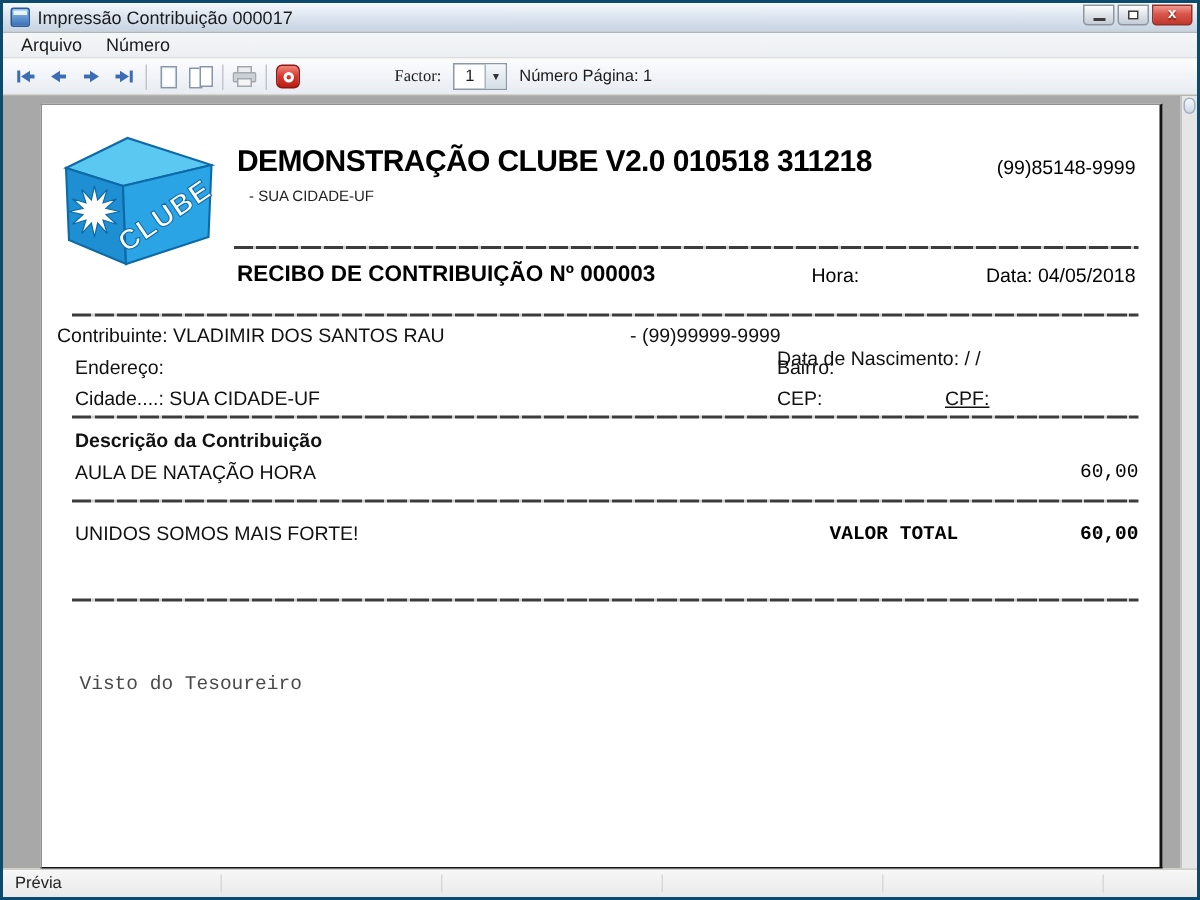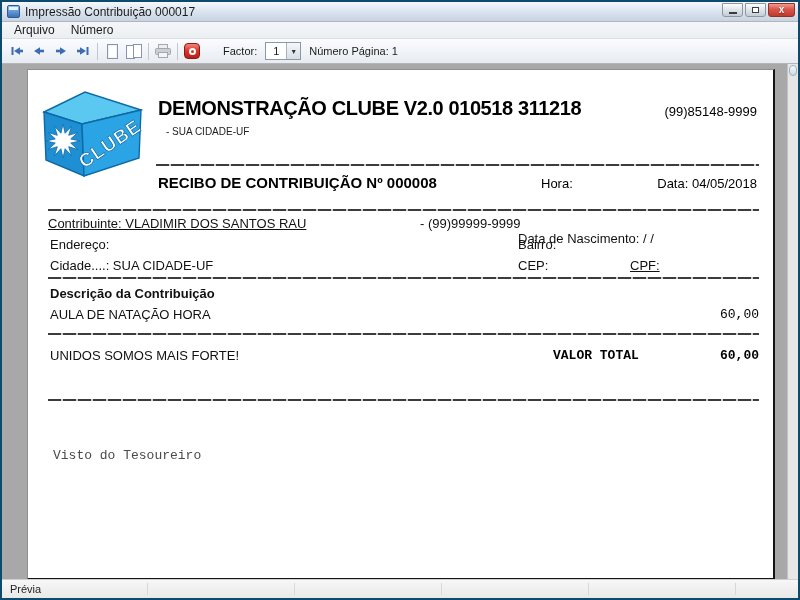--- a/index.html
+++ b/index.html
@@ -149,21 +149,21 @@
           <rect x="0.5" y="4.5" width="15" height="6" rx="1" fill="#cbd0d5" stroke="#a2a8ae"></rect>
           <rect x="3.5" y="8.5" width="9" height="5" fill="#f4f5f6" stroke="#a2a8ae"></rect>
         </svg>
     </div>
     <div class="tb-sep"></div>
     <div class="tb-btn">
       <span class="stop-btn">
           <span></span>
         </span>
     </div>
-    <span class="tb-label" style="margin-left:20px;">Factor:</span>
+    <span class="tb-label" style="margin-left:60px;font-family:Liberation Serif, serif;">Factor:</span>
     <div class="dropdown">
       <span class="dd-val">1</span>
       <span class="dd-btn">▼</span>
     </div>
     <span class="tb-label">Número Página: 1</span>
   </div>
 
   <div class="preview">
     <div class="page">
 
@@ -174,27 +174,27 @@
         <polygon fill="#ffffff" stroke="#0e6aa6" stroke-width="0.8" points="23,40 25.1,49.3 31.5,42.3 28.7,51.3 37.7,48.5 30.7,54.9 40,57 30.7,59.1 37.7,65.5 28.7,62.7 31.5,71.7 25.1,64.7 23,74 20.9,64.7 14.5,71.7 17.3,62.7 8.3,65.5 15.3,59.1 6,57 15.3,54.9 8.3,48.5 17.3,51.3 14.5,42.3 20.9,49.3"></polygon>
         <text transform="rotate(-34 70 60)" x="70" y="66" text-anchor="middle" font-family="Liberation Sans, sans-serif" font-size="19" font-weight="bold" fill="#ffffff" stroke="#0d6aa8" stroke-width="0.7" letter-spacing="1">CLUBE</text>
       </svg>
 
       <div class="abs doc-title">DEMONSTRAÇÃO CLUBE V2.0 010518 311218</div>
       <div class="abs doc-sub">- SUA CIDADE-UF</div>
       <div class="abs doc-phone">(99)85148-9999</div>
 
       <div class="rline" style="left:128px;right:14px;top:94px;"></div>
 
-      <div class="abs recibo-title">RECIBO DE CONTRIBUIÇÃO Nº 000008</div>
+      <div class="abs recibo-title">RECIBO DE CONTRIBUIÇÃO Nº 000003</div>
       <div class="abs hora">Hora:</div>
       <div class="abs data">Data: 04/05/2018</div>
 
       <div class="rline" style="left:20px;right:14px;top:139px;"></div>
 
-      <div class="abs body-txt" style="left:20px;top:146px;text-decoration:underline;">Contribuinte: VLADIMIR DOS SANTOS RAU</div>
+      <div class="abs body-txt" style="left:10px;top:146px;">Contribuinte: VLADIMIR DOS SANTOS RAU</div>
       <div class="abs body-txt" style="left:392px;top:146px;">- (99)99999-9999</div>
       <div class="abs body-txt" style="left:490px;top:146px;margin-top:15px;">Data de Nascimento:  / /</div>
       <div class="abs body-txt" style="left:22px;top:167px;">Endereço:</div>
       <div class="abs body-txt" style="left:490px;top:167px;">Bairro:</div>
       <div class="abs body-txt" style="left:22px;top:188px;text-align:right;">Cidade....: SUA CIDADE-UF</div>
       <div class="abs body-txt" style="left:490px;top:188px;">CEP:</div>
       <div class="abs body-txt" style="left:602px;top:188px;text-decoration:underline;">CPF:</div>
 
       <div class="rline" style="left:20px;right:14px;top:207px;"></div>
 

